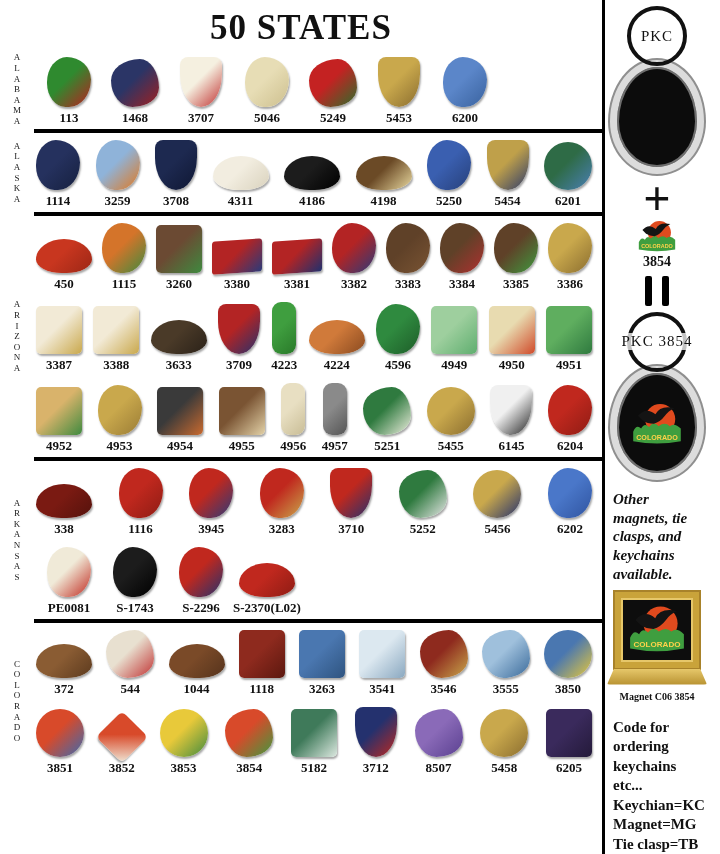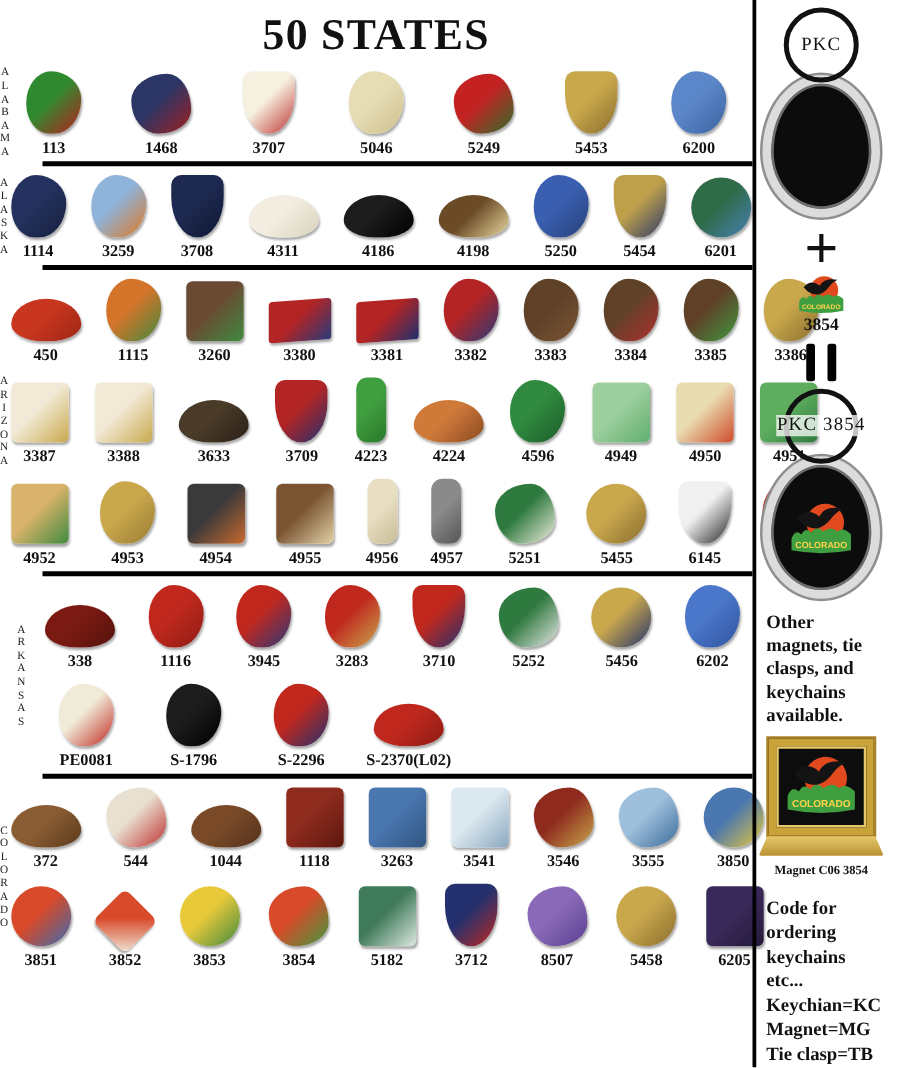--- a/index.html
+++ b/index.html
@@ -7,21 +7,21 @@
   .page{display:flex;width:720px;height:854px;}
   .main{width:602px;display:flex;flex-direction:column;}
   .vdivider{width:3px;background:#000;height:100%;}
   .rightcol{width:104px;display:flex;flex-direction:column;align-items:center;padding-top:6px;}
 
   .title{font-size:35px;font-weight:bold;letter-spacing:1px;text-align:center;margin:8px 0 2px 0;}
 
   .group{display:flex;align-items:center;}
   .vlabel{width:34px;display:flex;flex-direction:column;align-items:center;font-size:9px;line-height:1.18;color:#222;}
   .rows{flex:1;display:flex;flex-direction:column;}
-  .pin-row{display:flex;padding:7px 10px 3px 2px;gap:20px;}
+  .pin-row{display:flex;padding:7px 10px 3px 2px;}
   .pin-row.full{justify-content:space-between;}
   .pin-row.compact{justify-content:flex-start;}
   .pin-row.compact .pin-cell{width:66px;}
   .pin-cell{display:flex;flex-direction:column;align-items:center;justify-content:flex-end;}
   .pin-img{box-shadow:1px 2px 2px rgba(0,0,0,.35);}
   .pin-num{font-size:13px;font-weight:bold;margin-top:3px;white-space:nowrap;}
 
   .s-state{width:44px;height:50px;border-radius:45% 55% 50% 42%/50% 45% 55% 48%;}
   .s-blob{width:48px;height:48px;border-radius:60% 40% 55% 45%/45% 60% 40% 55%;}
   .s-shield{width:42px;height:50px;border-radius:8px 8px 50% 50%/8px 8px 65% 65%;}
@@ -35,21 +35,21 @@
   .sep{height:4px;background:#000;margin-left:34px;}
 
   
   .ring{width:52px;height:52px;border:4px solid #111;border-radius:50%;display:flex;align-items:center;justify-content:center;position:relative;flex-shrink:0;}
   .ring-label{font-size:15px;letter-spacing:1px;white-space:nowrap;background:rgba(255,255,255,.75);padding:0 1px;}
   .fob{width:80px;height:100px;margin-top:-6px;background:#0c0c0c;border:7px solid #dcdcdc;box-shadow:0 0 0 2px #8f8f8f, inset 0 0 0 2px #6e6e6e;border-radius:50% 50% 50% 50%/54% 54% 46% 46%;display:flex;align-items:center;justify-content:center;flex-shrink:0;}
   .plus{font-size:48px;font-weight:bold;line-height:.7;margin:8px 0 2px 0;}
   .eq{display:flex;gap:10px;margin:6px 0;}
   .eq div{width:7px;height:30px;background:#000;border-radius:2px;}
   .pin3854-num{font-size:14px;font-weight:bold;margin:1px 0 0 0;}
-  .note{font-size:15px;font-weight:bold;line-height:1.25;align-self:flex-start;padding:10px 2px 6px 8px;}
+  .note{font-size:15px;font-weight:bold;line-height:1.25;align-self:flex-start;padding:10px 2px 6px 8px;font-style:italic;}
   .magnet{margin-top:2px;display:flex;flex-direction:column;align-items:center;}
   .magnet-frame{background:#0d0d0d;border:6px solid #c9a33a;box-shadow:0 0 0 2px #a8822a, inset 0 0 0 2px #e6c76a;padding:4px 3px;}
   .magnet-base{width:100px;height:16px;background:linear-gradient(180deg,#e6c76a,#b89231);clip-path:polygon(7% 0,93% 0,100% 100%,0 100%);margin-top:1px;border-radius:3px;}
   .magnet-label{font-size:10px;font-weight:bold;margin-top:6px;white-space:nowrap;}
   .code{font-size:15px;font-weight:bold;line-height:1.3;align-self:flex-start;padding:16px 0 0 8px;}
 </style>
 </head>
 <body>
 
 <div class="page">
@@ -338,21 +338,21 @@
                 <div class="pin-num">6202</div>
               </div>
             </div>
             <div class="pin-row compact">
               <div class="pin-cell">
                 <div class="pin-img s-state" style="background: linear-gradient(135deg, rgb(240, 234, 216) 45%, rgb(192, 40, 30) 100%);"></div>
                 <div class="pin-num">PE0081</div>
               </div>
               <div class="pin-cell">
                 <div class="pin-img s-state" style="background: linear-gradient(135deg, rgb(28, 28, 28) 45%, rgb(0, 0, 0) 100%);"></div>
-                <div class="pin-num">S-1796</div>
+                <div class="pin-num">S-1743</div>
               </div>
               <div class="pin-cell">
                 <div class="pin-img s-state" style="background: linear-gradient(135deg, rgb(192, 40, 30) 45%, rgb(36, 49, 110) 100%);"></div>
                 <div class="pin-num">S-2296</div>
               </div>
               <div class="pin-cell">
                 <div class="pin-img s-animal" style="background: linear-gradient(135deg, rgb(192, 40, 30) 45%, rgb(142, 28, 20) 100%);"></div>
                 <div class="pin-num">S-2370(L02)</div>
               </div>
             </div>

